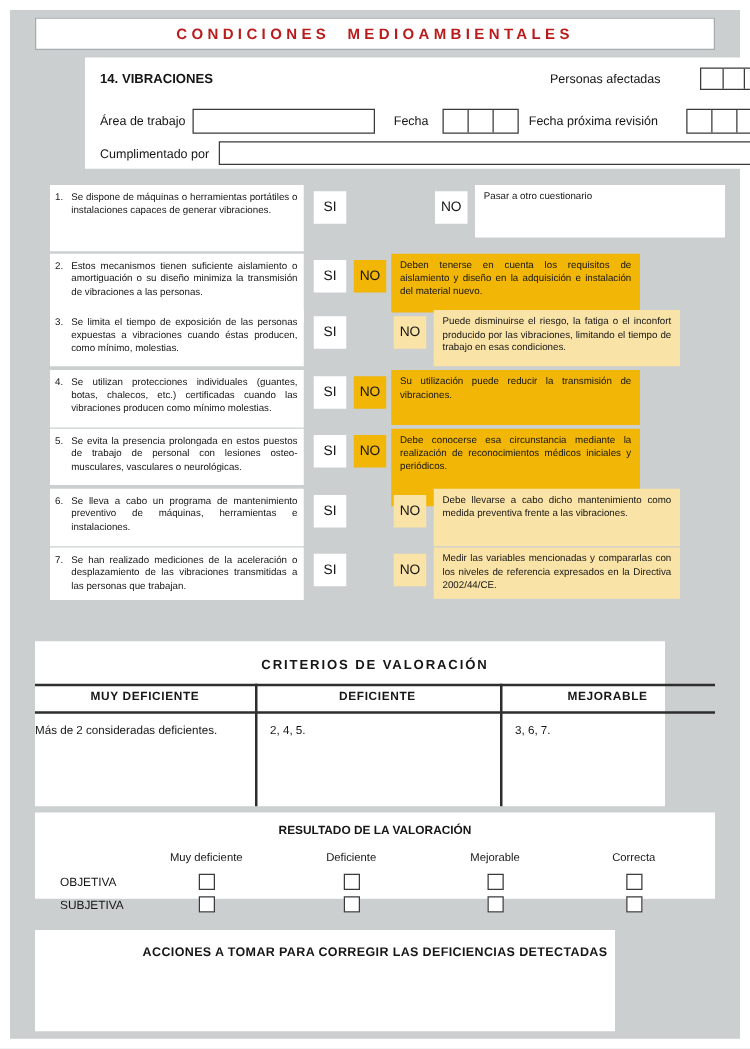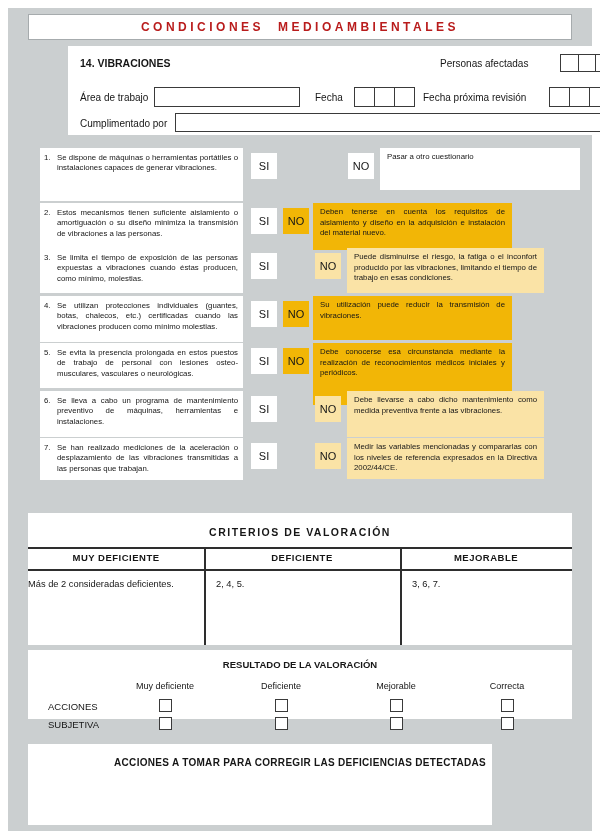--- a/index.html
+++ b/index.html
@@ -49,21 +49,21 @@
   .sibox{left:251px;}
   .notebox{padding:4px 7px;font-size:7.8px;line-height:1.35;text-align:justify;}
   .v-white .nobox{left:348px;background:#ffffff;}
   .v-white .notebox{left:380px;width:200px;background:#ffffff;}
   .v-gold  .nobox{left:283px;background:#f2b606;}
   .v-gold  .notebox{left:313px;width:199px;background:#f2b606;}
   .v-cream .nobox{left:315px;background:#fae3a6;}
   .v-cream .notebox{left:347px;width:197px;background:#fae3a6;}
 
   
-  .critbox{left:28px;top:513px;width:544px;height:132px;}
+  .critbox{left:28px;top:513px;width:504px;height:132px;}
   .critbox > div{position:absolute;}
   .crit-title{top:13px;left:0;width:544px;text-align:center;font-weight:bold;
               font-size:10.5px;letter-spacing:1.5px;}
   .hl{left:0;width:544px;height:2px;background:#2e2e2e;}
   .hl1{top:34px;} .hl2{top:56px;}
   .vl{width:1.5px;background:#2e2e2e;top:34px;height:98px;}
   .vl1{left:176px;} .vl2{left:372px;}
   .th{top:39px;font-weight:bold;font-size:9.5px;letter-spacing:.5px;text-align:center;}
   .th1{left:0;width:176px;} .th2{left:176px;width:196px;} .th3{left:372px;width:172px;}
   .td{top:66px;font-size:9.3px;}
@@ -219,21 +219,21 @@
   <div class="td td2">2, 4, 5.</div>
   <div class="td td3">3, 6, 7.</div>
 </div>
 
 <div class="box resbox">
   <div class="res-title">RESULTADO DE LA VALORACIÓN</div>
   <div class="col-lbl cl1">Muy deficiente</div>
   <div class="col-lbl cl2">Deficiente</div>
   <div class="col-lbl cl3">Mejorable</div>
   <div class="col-lbl cl4">Correcta</div>
-  <div class="row-lbl rl1">ACCIONES</div>
+  <div class="row-lbl rl1">OBJETIVA</div>
   <div class="row-lbl rl2">SUBJETIVA</div>
   <div class="cbx cb-r1 cb-c1"></div>
   <div class="cbx cb-r1 cb-c2"></div>
   <div class="cbx cb-r1 cb-c3"></div>
   <div class="cbx cb-r1 cb-c4"></div>
   <div class="cbx cb-r2 cb-c1"></div>
   <div class="cbx cb-r2 cb-c2"></div>
   <div class="cbx cb-r2 cb-c3"></div>
   <div class="cbx cb-r2 cb-c4"></div>
 </div>

